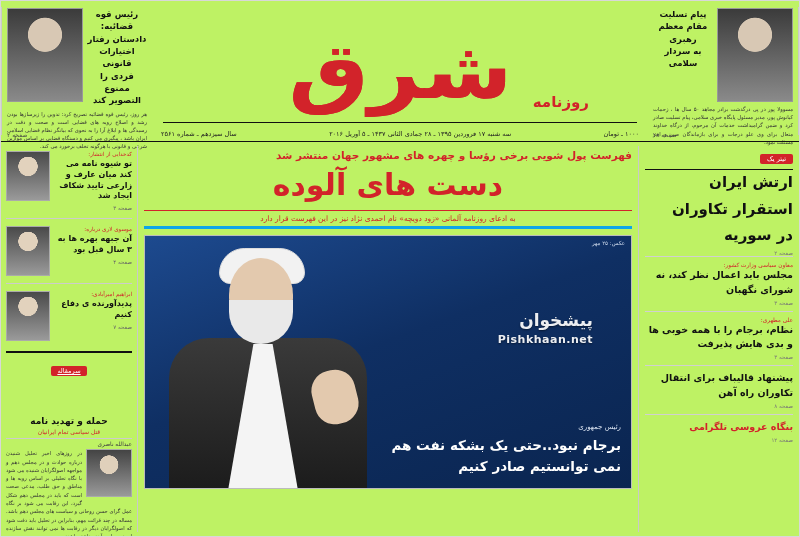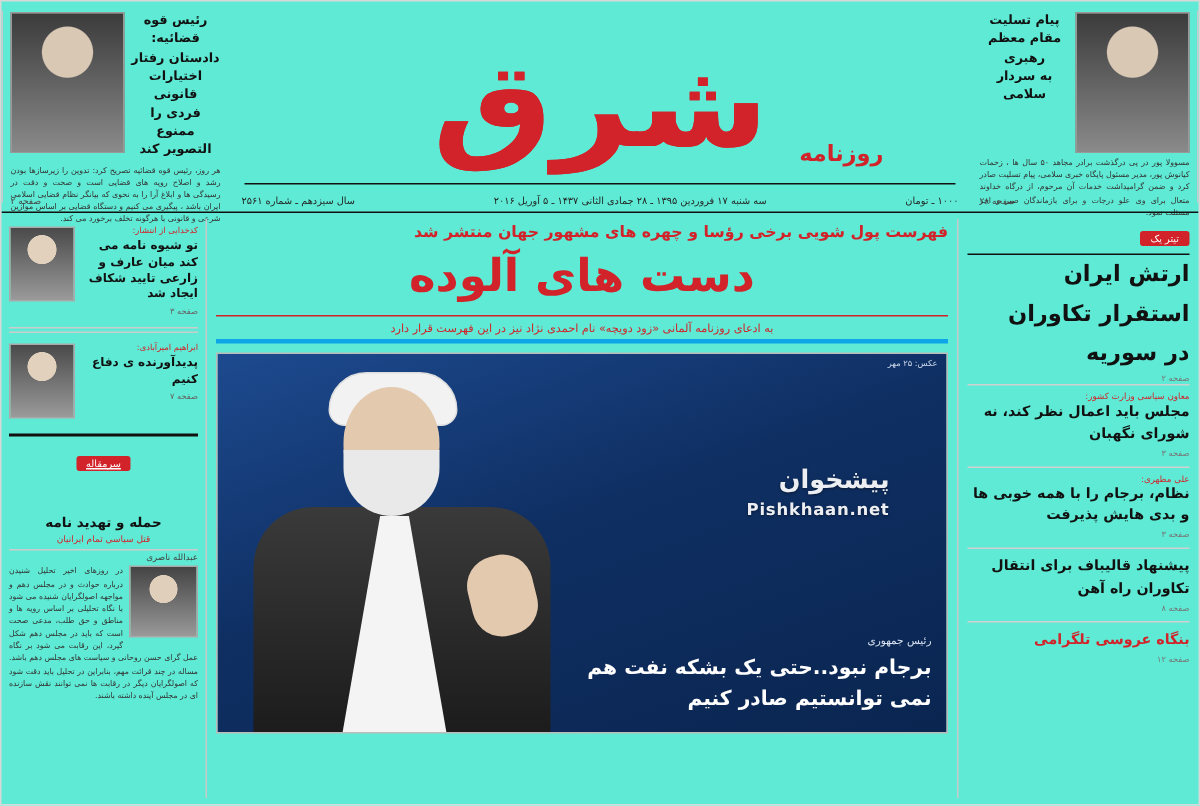--- a/index.html
+++ b/index.html
@@ -8,21 +8,21 @@
     background:#ffffff;
     font-family:"DejaVu Sans","Liberation Sans",sans-serif;
     overflow:hidden;
     position:relative;
   }
   .page{
     position:relative;
     width:800px;height:537px;
     box-sizing:border-box;
     border:1px solid #d8d8d8;
-    background:#5eead4;
+    background:#bef264;
     overflow:hidden;
   }
   
   .masthead{
     position:absolute;top:0;right:0;left:0;height:140px;
     display:flex;flex-direction:row-reverse;
     box-sizing:border-box;
   }
   .mh-box{
     box-sizing:border-box;
@@ -102,21 +102,21 @@
   .brief .ph{width:42px;height:48px;flex:0 0 auto;border:1px solid #aaa;
     background-image:radial-gradient(circle at 50% 30%, #e2d2bd 0 24%, transparent 25%),
       linear-gradient(#4a4a4a,#9a9a9a);}
   .brief .tx{flex:1;}
   .brief .kick{font-size:5.6px;color:#d2232a;text-align:right;}
   .brief .ttl{font-size:8px;font-weight:bold;color:#111;text-align:right;line-height:1.35;margin-top:2px;}
   .brief .pg{font-size:5.5px;color:#666;text-align:right;margin-top:3px;}
   .hsep{height:1px;background:#ccc;margin:2px 0;}
   .sec-tag{
     display:inline-block;background:#d2232a;color:#fff;font-size:6.5px;
-    padding:1px 6px;border-radius:2px;margin:4px 0 10px 0;text-decoration:underline;
+    padding:1px 6px;border-radius:2px;margin:4px 0 20px 0;text-decoration:underline;
   }
   .col-title{font-size:9px;font-weight:bold;text-align:center;color:#111;margin:20px 0 2px;}
   .col-sub{font-size:6px;color:#d2232a;text-align:center;margin-bottom:3px;}
   .byline{font-size:5.8px;color:#444;text-align:right;margin:2px 0;}
   .body-txt{font-size:5.2px;line-height:1.6;color:#333;text-align:justify;}
   .author-ph{width:44px;height:46px;border:1px solid #aaa;float:right;margin:0 0 3px 4px;
     background-image:radial-gradient(circle at 50% 32%, #e0d0bb 0 24%, transparent 25%),
       linear-gradient(#444,#999);}
 
   
@@ -248,20 +248,28 @@
       <div class="brief">
         <div class="ph"></div>
         <div class="tx">
           <div class="kick">کدخدایی از انتشار:</div>
           <div class="ttl">تو شیوه نامه می کند میان عارف و زارعی تایید شکاف ایجاد شد</div>
           <div class="pg">صفحه ۳</div>
         </div>
       </div>
       <div class="hsep"></div>
 
+      <div class="brief">
+        <div class="ph"></div>
+        <div class="tx">
+          <div class="kick">موسوی لاری درباره:</div>
+          <div class="ttl">آن جبهه بهره ها به ۳ سال قبل بود</div>
+          <div class="pg">صفحه ۴</div>
+        </div>
+      </div>
       <div class="hsep"></div>
 
       <div class="brief">
         <div class="ph"></div>
         <div class="tx">
           <div class="kick">ابراهیم امیرآبادی:</div>
           <div class="ttl">پدیدآورنده ی دفاع کنیم</div>
           <div class="pg">صفحه ۷</div>
         </div>
       </div>

